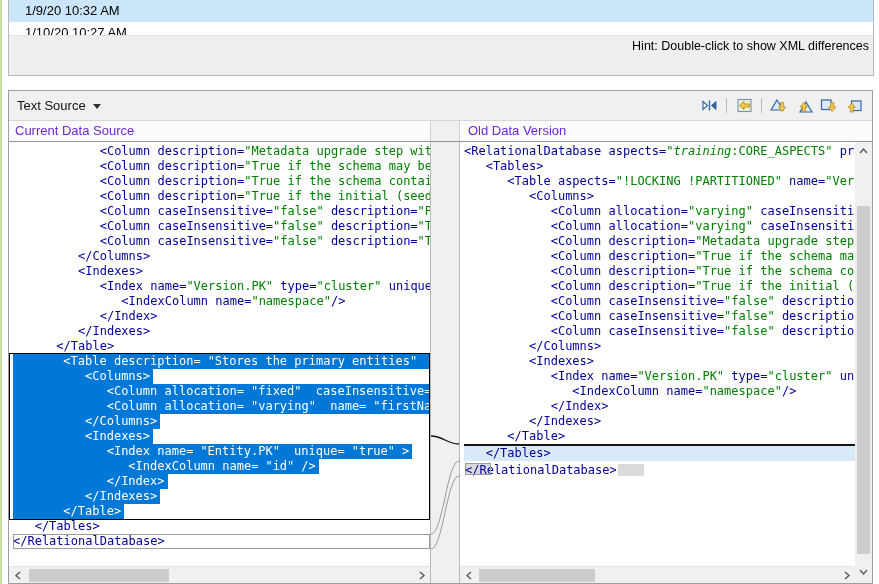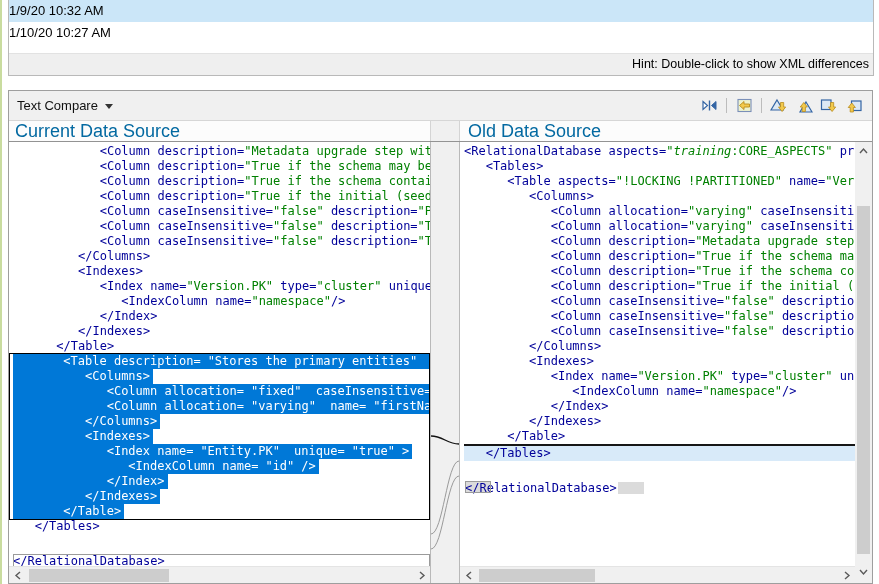--- a/index.html
+++ b/index.html
@@ -3,57 +3,57 @@
 <meta charset="utf-8">
 <style>
   * { margin:0; padding:0; box-sizing:border-box; }
   html,body { width:879px; height:584px; background:#fff; overflow:hidden;
               font-family:"Liberation Sans", sans-serif; }
   .accent { position:absolute; left:0; top:0; width:2px; height:584px; background:#C9DC9F; }
 
   
   .history { position:absolute; left:8px; top:0; width:866px; height:76px;
              border:1px solid #B9B9B9; border-top:none; background:#fff; }
-  .hrow { height:22px; line-height:22px; font-size:13px; color:#000; }
+  .hrow { height:22px; line-height:22px; padding-left:16px; font-size:13px; color:#000; }
   .hrow.rowsel { background:#CBE6F8; }
-  .hintstrip { position:absolute; left:0; right:0; bottom:0; height:22px; background:#EFEFEF;
+  .hintstrip { position:absolute; left:0; right:0; bottom:0; height:40px; background:#EFEFEF;
                border-top:1px solid #E2E2E2; text-align:right; font-size:12.5px;
                line-height:21px; padding-right:4px; color:#000; }
 
   
   .editor { position:absolute; left:8px; top:90px; width:865px; height:494px;
             border:1px solid #9E9E9E; background:#F0F0F0; }
   .titlebar { height:30px; display:flex; align-items:center; background:#F0F0F0;
               border-bottom:1px solid #D6D6D6; }
   .vswitch { display:flex; align-items:center; gap:7px; padding:0 10px 0 8px; font-size:13px;
              color:#111; background:transparent; border:none; cursor:pointer; }
   .caret { width:0; height:0; border-left:4px solid transparent; border-right:4px solid transparent;
            border-top:5px solid #333; margin-top:2px; }
   .toolbar { margin-left:auto; display:flex; align-items:center; gap:3px; padding-right:7px; }
   .tbtn { width:22px; height:22px; display:flex; align-items:center; justify-content:center;
           background:transparent; border:none; padding:0; cursor:pointer; }
   .tsep { width:1px; height:15px; background:#BCBCBC; margin:0 3px; }
 
   .headers { height:21px; display:flex; background:#FCFCFC; border-bottom:1px solid #939393;
-             font-size:18px; color:#0369a1; }
+             font-size:13px; color:#6d28d9; }
   .h-left  { width:421px; line-height:20px; padding-left:6px; }
   .h-gut   { width:30px; background:#F0F0F0; border-left:1px solid #D4D4D4; border-right:1px solid #D4D4D4; }
   .h-right { flex:1; line-height:20px; padding-left:8px; }
 
   .content { display:flex; height:441px; }
   .pane { position:relative; background:#fff; overflow:hidden; display:flex; flex-direction:column; }
   .pane-left  { width:421px; }
   .pane-right { flex:1; }
   .code { position:relative; flex:1; overflow:hidden; padding:2px 0 0 4px;
           font-family:"DejaVu Sans Mono", monospace; font-size:12px; }
   .cl { height:15px; line-height:15px; white-space:pre; }
   .xt { color:#000099; } .xv { color:#008000; }
   .selbg { background:#0078D7; display:inline-block; padding-right:3px; }
   .selbg span, .selbg i { color:#fff !important;padding-left:7px; }
-  .box { outline:1px solid #9B9B9B; outline-offset:-1px;margin-top:20px; }
+  .box { outline:1px solid #9B9B9B; outline-offset:-1px; }
   .ins { background:#D8EAF9; border-top:2px solid #161616; height:17px; }
   .chip { display:inline-block; width:26px; height:12px; background:#DBDBDB;
           margin-left:1px; vertical-align:-2px; }
   .diffbox { position:absolute; left:0; right:0; border:1px solid #000; pointer-events:none; }
 
   .gutter { width:30px; background:#F0F0F0; border-left:1px solid #B9B9B9;
             border-right:1px solid #B9B9B9; position:relative; }
   .gutter svg { position:absolute; left:0; top:0; }
 
   .hscroll { height:17px; background:#F0F0F0; border-top:1px solid #E4E4E4; position:relative;
@@ -75,21 +75,21 @@
   <div id="history-rows">
       <div class="hrow rowsel">1/9/20 10:32 AM</div>
       <div class="hrow">1/10/20 10:27 AM</div>
     </div>
   <div class="hintstrip">Hint: Double-click to show XML differences</div>
 </div>
 
 <div class="editor">
   <div class="titlebar">
     <button class="vswitch">
-      <span>Text Compare</span>
+      <span>Text Source</span>
       <span class="caret"></span>
     </button>
     <div class="toolbar">
       <button class="tbtn" title="swap-left-and-right-view">
         <svg width="17" height="17" viewBox="0 0 17 17">
           <path d="M2 4.5 L6.5 8.5 L2 12.5 Z" fill="#fff" stroke="#3465A4" stroke-width="1.2"></path>
           <line x1="8.5" y1="3.5" x2="8.5" y2="13.5" stroke="#3465A4" stroke-width="1.4"></line>
           <path d="M15 4.5 L10.5 8.5 L15 12.5 Z" fill="#3465A4" stroke="#3465A4" stroke-width="1"></path>
         </svg>
       </button>
@@ -124,21 +124,21 @@
           <rect x="6.5" y="4" width="9.5" height="9.5" fill="#DCE9F5" stroke="#3465A4" stroke-width="1.2"></rect>
           <path d="M5.2 15 v-4.5 h-2 L6.8 6 l3.6 4.5 h-2 V15 z" fill="#F2C94C" stroke="#B98C1C" stroke-width="0.8"></path>
         </svg>
       </button>
     </div>
   </div>
 
   <div class="headers">
     <div class="h-left">Current Data Source</div>
     <div class="h-gut"></div>
-    <div class="h-right">Old Data Source</div>
+    <div class="h-right">Old Data Version</div>
   </div>
 
   <div class="content">
 
     <div class="pane pane-left">
       <div class="code" id="left-code">
           <div class="cl"><span class="xt">            &lt;Column description=</span><span class="xv">"Metadata upgrade step with"</span></div>
           <div class="cl"><span class="xt">            &lt;Column description=</span><span class="xv">"True if the schema may be"</span></div>
           <div class="cl"><span class="xt">            &lt;Column description=</span><span class="xv">"True if the schema contain"</span></div>
           <div class="cl"><span class="xt">            &lt;Column description=</span><span class="xv">"True if the initial (seed)"</span></div>

